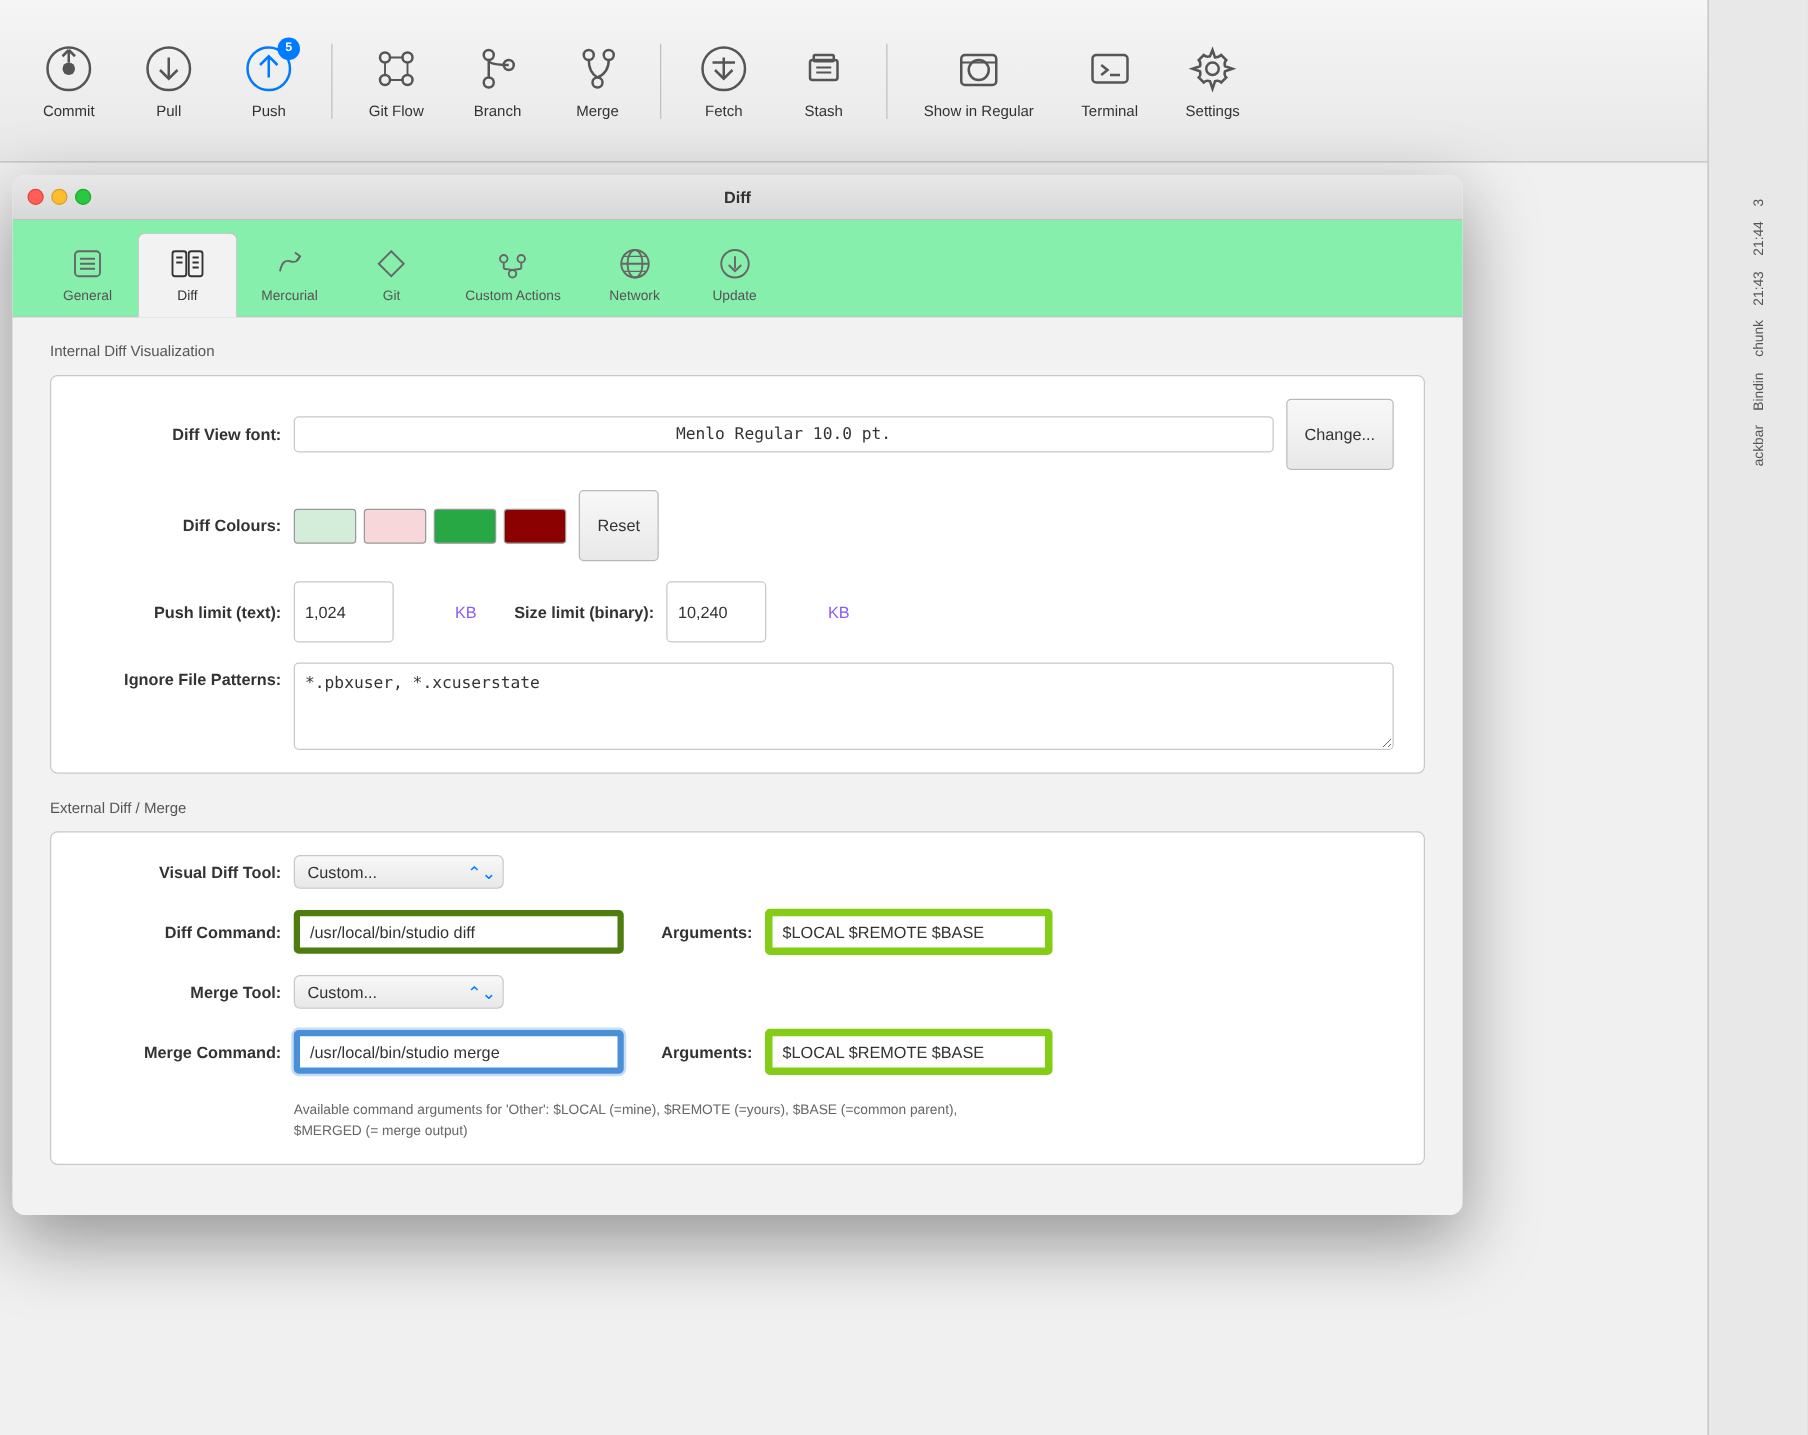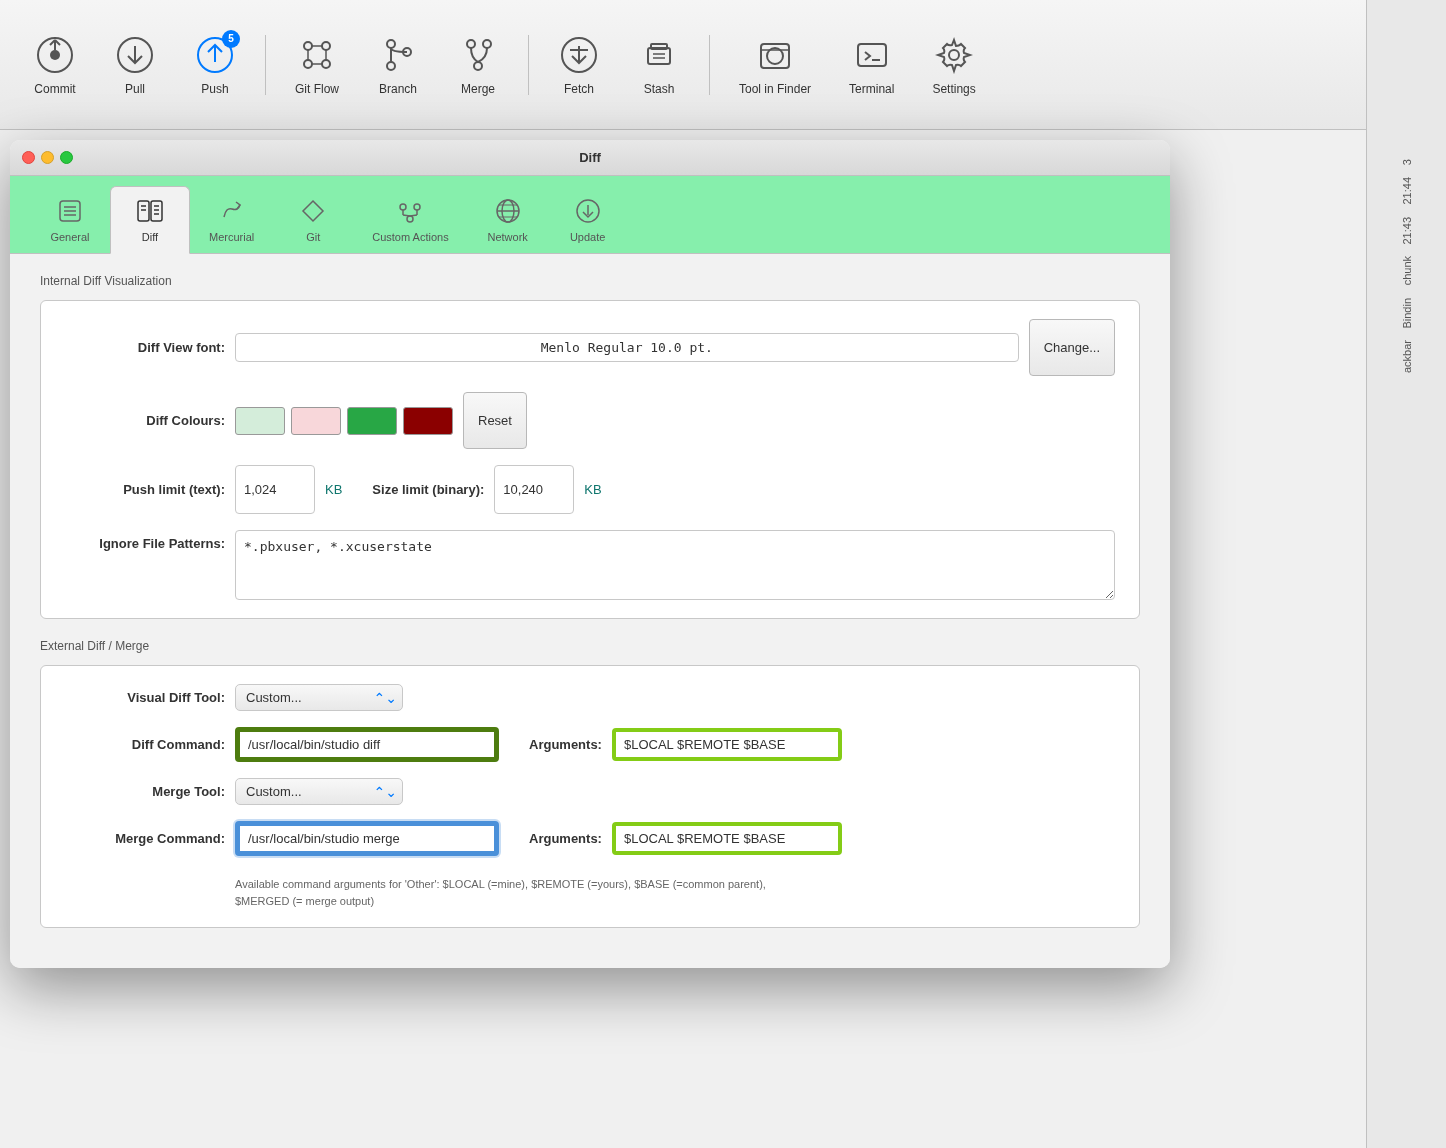--- a/index.html
+++ b/index.html
@@ -271,21 +271,22 @@
       border-radius: 4px;
       padding: 16px 8px;
       font-size: 13px;
       color: #333;
       background: white;
       width: 80px;
     }
 
     .kb-label {
       font-size: 13px;
-      color: #0f766e;
+      color: #8b5cf6;
+      margin-left: 39px;
     }
 
     .ignore-patterns-input {
       flex: 1;
       border: 1px solid #c8c8c8;
       border-radius: 4px;
       padding: 8px;
       font-size: 13px;
       color: #333;
       background: white;
@@ -335,21 +336,21 @@
       width: 264px;
     }
 
     .cmd-input.focused {
       border-color: #4a90d9;
       box-shadow: 0 0 0 2px rgba(74,144,217,0.3);
       outline: none;
     }
 
     .args-input {
-      border: 4px solid #84cc16;
+      border: 6px solid #84cc16;
       border-radius: 4px;
       padding: 5px 8px;
       font-size: 13px;
       color: #333;
       background: white;
       width: 230px;
     }
 
     .help-text {
       font-size: 11px;
@@ -477,21 +478,21 @@
   <div class="toolbar-separator"></div>
 
   <div class="toolbar-item">
     <div class="toolbar-icon">
       <svg width="38" height="38" viewBox="0 0 38 38">
         <rect x="5" y="8" width="28" height="24" rx="3" fill="none" stroke="#555" stroke-width="2"></rect>
         <circle cx="19" cy="20" r="8" fill="none" stroke="#555" stroke-width="2"></circle>
         <line x1="5" y1="14" x2="33" y2="14" stroke="#555" stroke-width="1.5"></line>
       </svg>
     </div>
-    <span class="toolbar-label">Tool in Finder</span>
+    <span class="toolbar-label">Show in Regular</span>
   </div>
 
   <div class="toolbar-item">
     <div class="toolbar-icon">
       <svg width="38" height="38" viewBox="0 0 38 38">
         <rect x="5" y="8" width="28" height="22" rx="3" fill="none" stroke="#555" stroke-width="2"></rect>
         <polyline points="12,16 17,20 12,24" fill="none" stroke="#555" stroke-width="2"></polyline>
         <line x1="19" y1="24" x2="27" y2="24" stroke="#555" stroke-width="2"></line>
       </svg>
     </div>

